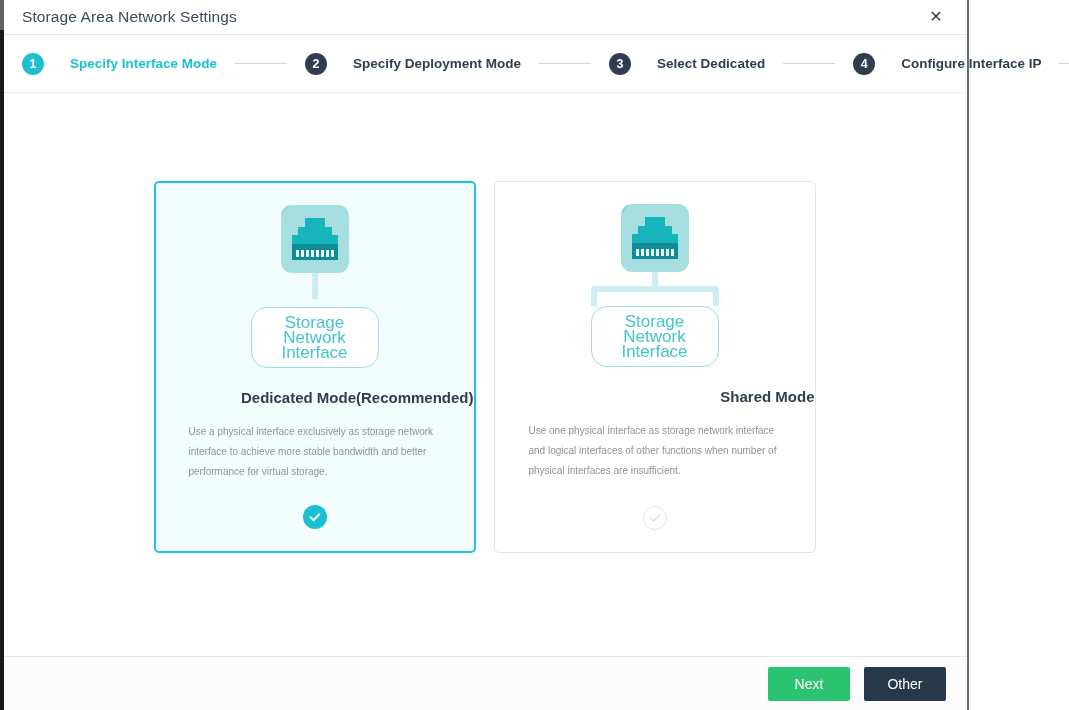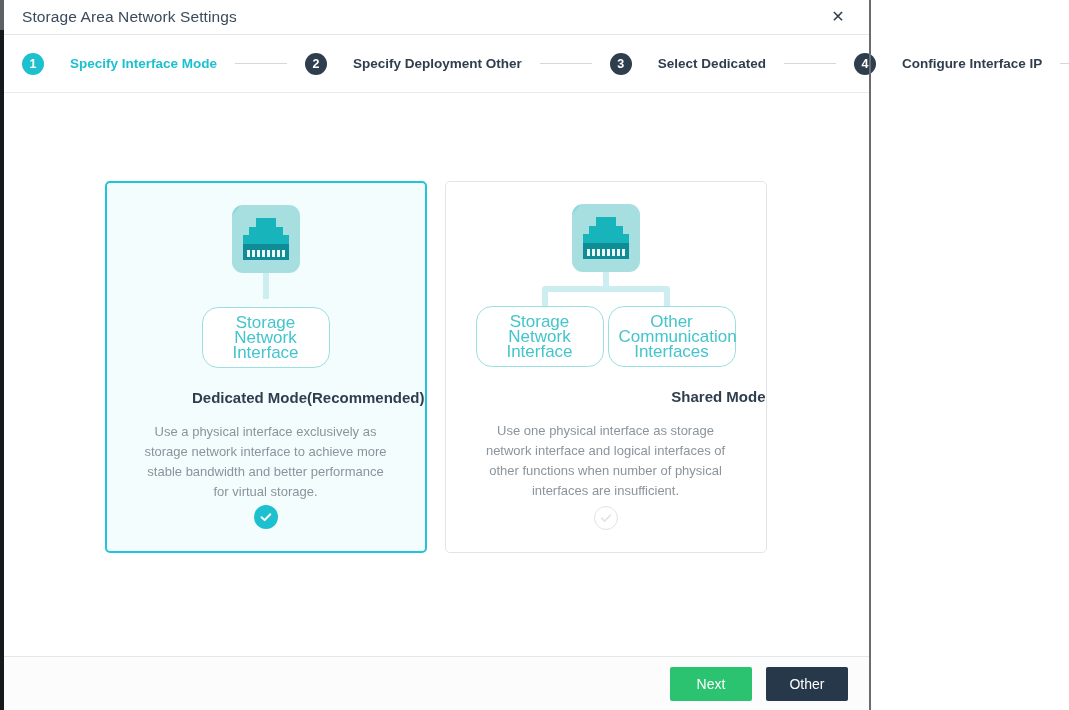--- a/index.html
+++ b/index.html
@@ -9,21 +9,21 @@
   }
   body {
     width: 1069px;
     height: 710px;
     font-family: "Liberation Sans", sans-serif;
     overflow: hidden;
   }
 
   .window {
     position: relative;
-    width: 871px;
+    width: 969px;
     height: 710px;
     box-sizing: border-box;
     background: #ffffff;
     display: flex;
     flex-direction: column;
   }
 
   
   .edge-left {
     position: absolute;
@@ -296,22 +296,22 @@
   .card-title {
     margin-top: 10px;
     text-align: right;
     font-size: 15px;
     font-weight: bold;
     color: #2f3e4e;
   }
   .card-desc {
     margin: 16px auto 10px;
     width: 252px;
-    text-align: center;
-    font-size: 13px;
+    text-align: left;
+    font-size: 10px;
     line-height: 20px;
     color: #8b949d;
   }
 
   .check {
     position: absolute;
     left: 50%;
     transform: translateX(-50%);
     bottom: 22px;
     width: 24px;
@@ -374,21 +374,21 @@
   <div class="steps">
 
     <div class="step active">
       <div class="step-num">1</div>
       <div class="step-label">Specify Interface Mode</div>
     </div>
     <div class="step-line"></div>
 
     <div class="step">
       <div class="step-num">2</div>
-      <div class="step-label">Specify Deployment Other</div>
+      <div class="step-label">Specify Deployment Mode</div>
     </div>
     <div class="step-line"></div>
 
     <div class="step">
       <div class="step-num">3</div>
       <div class="step-label">Select Dedicated</div>
     </div>
     <div class="step-line"></div>
 
     <div class="step">
@@ -474,21 +474,20 @@
 
           <div class="fork">
             <div class="down"></div>
             <div class="bar"></div>
             <div class="leg-l"></div>
             <div class="leg-r"></div>
           </div>
 
           <div class="pill-row">
             <div class="pill">Storage Network Interface</div>
-            <div class="pill">Other Communication Interfaces</div>
           </div>
         </div>
 
         <div class="card-title">Shared Mode</div>
         <div class="card-desc">Use one physical interface as storage network interface and logical interfaces of other functions when number of physical interfaces are insufficient.</div>
 
         <div class="check off">
           <svg width="14" height="14" viewBox="0 0 14 14" aria-hidden="true">
             <path d="M2.6 7.2 L5.6 10.1 L11.3 4.2" fill="none" stroke="#dfe3e6" stroke-width="1.6" stroke-linecap="round" stroke-linejoin="round"></path>
           </svg>

